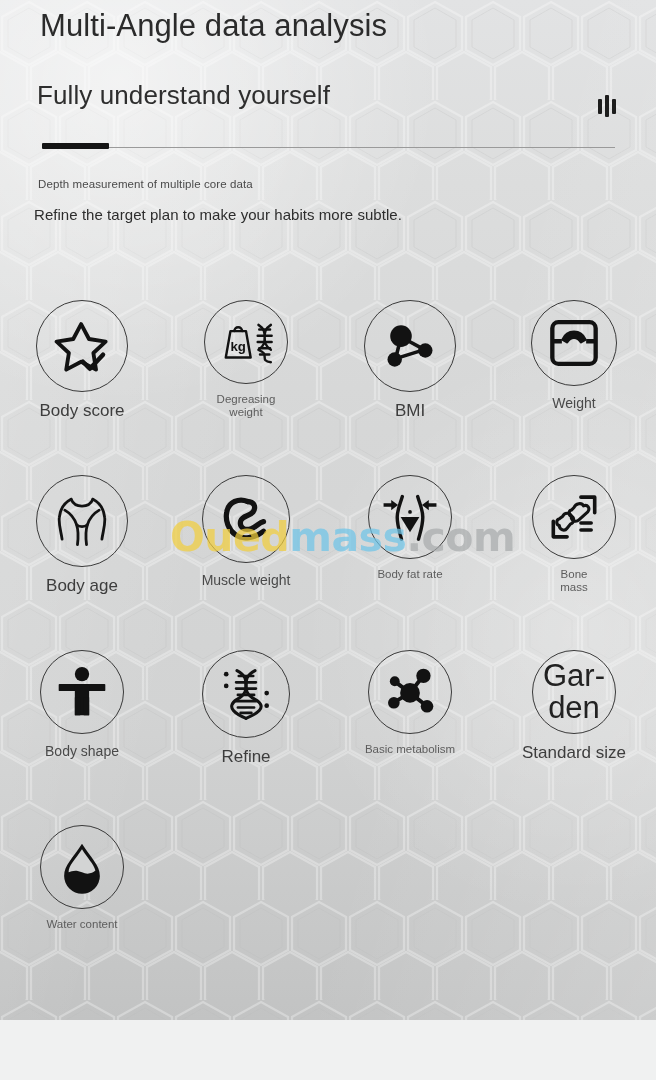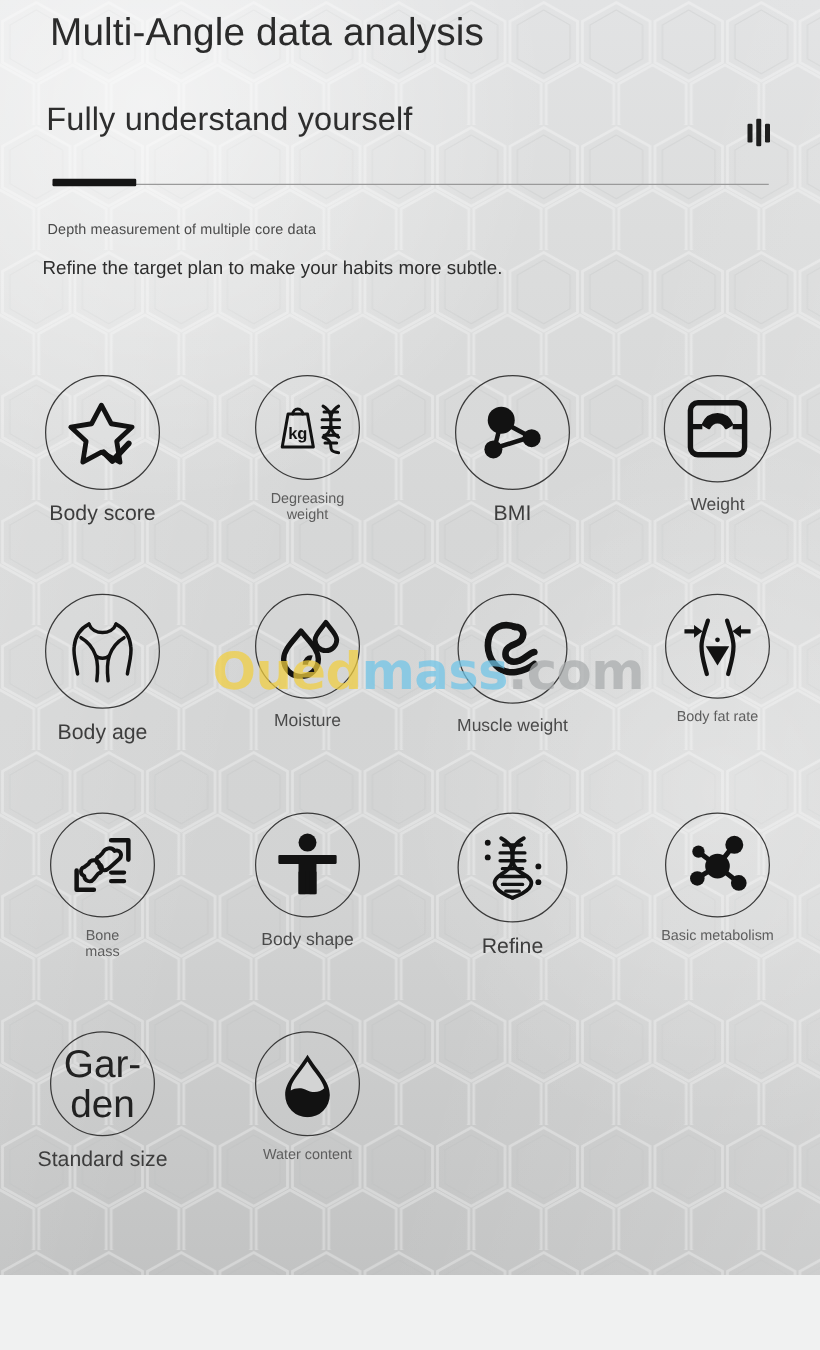--- a/index.html
+++ b/index.html
@@ -232,30 +232,20 @@
             <path d="M44 8 C52 12 56 18 57 28 C58 36 55 44 54 52"></path>
             <path d="M20 8 C24 18 40 18 44 8"></path>
             <path d="M13 20 C20 24 24 30 26 36 C28 42 28 50 27 58"></path>
             <path d="M51 20 C44 24 40 30 38 36 C36 42 36 50 37 58"></path>
             <path d="M26 36 C29 39 35 39 38 36"></path>
           </svg>
         </div>
         <div class="lbl">Body age</div>
       </div>
 
-      <div class="cell" data-size="md">
-        <div class="circ" style="width:84px;height:84px">
-          <svg width="56" height="52" viewBox="0 0 64 60" fill="none" stroke="#121212" stroke-width="5" stroke-linejoin="round">
-            <path d="M26 16 C34 26 42 33 42 42 A16 16 0 0 1 10 42 C10 33 18 26 26 16 Z"></path>
-            <path d="M30 47 C30 43 33 40 36 41"></path>
-            <path d="M49 8 C54 15 59 19 59 24 A10 10 0 0 1 39 24 C39 19 44 15 49 8 Z" stroke-width="4.5"></path>
-          </svg>
-        </div>
-        <div class="lbl">Moisture</div>
-      </div>
 
       <div class="cell" data-size="md">
         <div class="circ" style="width:88px;height:88px">
           <svg width="56" height="54" viewBox="0 0 64 60" fill="none" stroke="#121212" stroke-width="6" stroke-linecap="round" stroke-linejoin="round">
             <path d="M34 10 C24 6 12 10 10 22 C8 32 12 42 20 48 C28 54 42 52 52 44"></path>
             <path d="M34 10 C41 10 44 16 40 22 C36 27 28 26 26 32 C24 39 30 44 38 41 C44 39 47 34 52 33"></path>
           </svg>
         </div>
         <div class="lbl">Muscle weight</div>
       </div>

